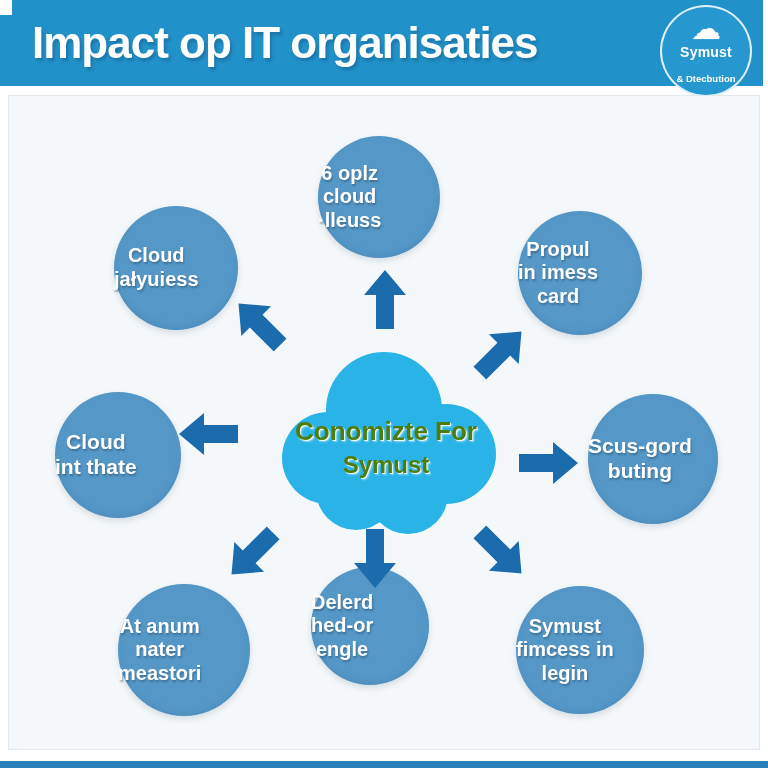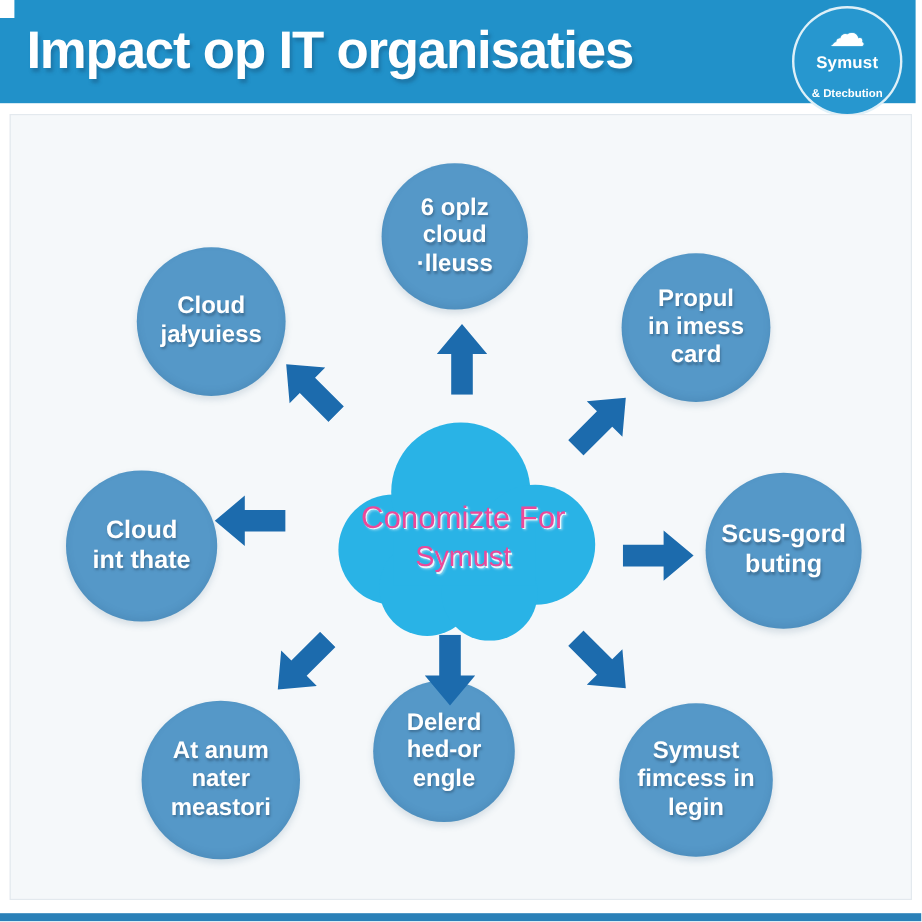--- a/index.html
+++ b/index.html
@@ -9,21 +9,21 @@
     background:#ffffff; font-family:"Liberation Sans","DejaVu Sans",sans-serif;
   }
 
   
   .header {
     position:absolute; left:0; top:0; right:5px; height:86px;
     background:#2191c9; display:flex; align-items:center;
   }
   .corner-notch { position:absolute; left:0; top:0; width:12px; height:15px; background:#ffffff; }
   .title {
-    margin-left:22px; color:#ffffff; font-weight:bold; font-size:44px;
+    margin-left:32px; color:#ffffff; font-weight:bold; font-size:44px;
     letter-spacing:-1px; text-shadow:2px 3px 3px rgba(20,70,105,0.35);
     white-space:nowrap;
   }
   .logo {
     position:absolute; left:660px; top:5px; width:92px; height:92px;
     border-radius:50%; border:2px solid rgba(255,255,255,0.85);
     background:#2797cf; display:flex; flex-direction:column;
     align-items:center; justify-content:center; color:#ffffff;
   }
   .logo-cloud { font-size:30px; line-height:1; margin-top:-4px; text-shadow:0 0 1px #ffffff; }
@@ -33,42 +33,42 @@
   
   .canvas {
     position:absolute; left:8px; right:8px; top:95px; bottom:18px;
     background:#f5f8fa; border:1px solid #e3e9ee;
   }
   .bottom-bar { position:absolute; left:0; right:0; bottom:0; height:7px; background:#2a80b8; }
 
   
   .node {
     position:absolute; border-radius:50%; background:#5598c8;
-    display:flex; align-items:center; justify-content:center;
+    display:flex; align-items:center; 
     box-shadow:0 3px 6px rgba(60,100,130,0.18), inset 0 -3px 6px rgba(40,90,130,0.15);
   }
   .node span {
     color:#ffffff; font-weight:bold; text-align:center; white-space:pre-line;
     line-height:1.18; text-shadow:1px 2px 2px rgba(35,65,90,0.45);
   }
   .n-top          { left:318px; top:136px; width:122px; height:122px; font-size:20px; }
   .n-top-right    { left:518px; top:211px; width:124px; height:124px; font-size:20px; }
   .n-right        { left:588px; top:394px; width:130px; height:130px; font-size:21px; }
   .n-bottom-right { left:516px; top:586px; width:128px; height:128px; font-size:20px; }
   .n-bottom       { left:311px; top:567px; width:118px; height:118px; font-size:20px; }
   .n-bottom-left  { left:118px; top:584px; width:132px; height:132px; font-size:20px; }
   .n-left         { left:55px;  top:392px; width:126px; height:126px; font-size:21px; }
   .n-top-left     { left:114px; top:206px; width:124px; height:124px; font-size:20px; }
 
   
   .cloud-wrap { position:absolute; left:268px; top:338px; width:236px; height:196px; }
   .cloud-wrap svg { position:absolute; left:0; top:0; }
   .cloud-text {
     position:absolute; left:0; right:0; top:78px; text-align:center;
-    color:#ec4899; font-weight:normal;
+    color:#4d7c0f; font-weight:bold;
     text-shadow:1px 1px 0 rgba(255,255,255,0.85), 2px 2px 2px rgba(255,255,255,0.5);
   }
   .cloud-line1 { font-size:26px; }
   .cloud-line2 { font-size:24px; margin-top:4px; }
 
   
   .arrow { position:absolute; width:60px; height:44px; }
   .arrow svg { display:block; width:60px; height:44px; }
   .a-up         { left:355px; top:277px; transform:rotate(-90deg); }
   .a-up-right   { left:471px; top:330px; transform:rotate(-45deg); }

